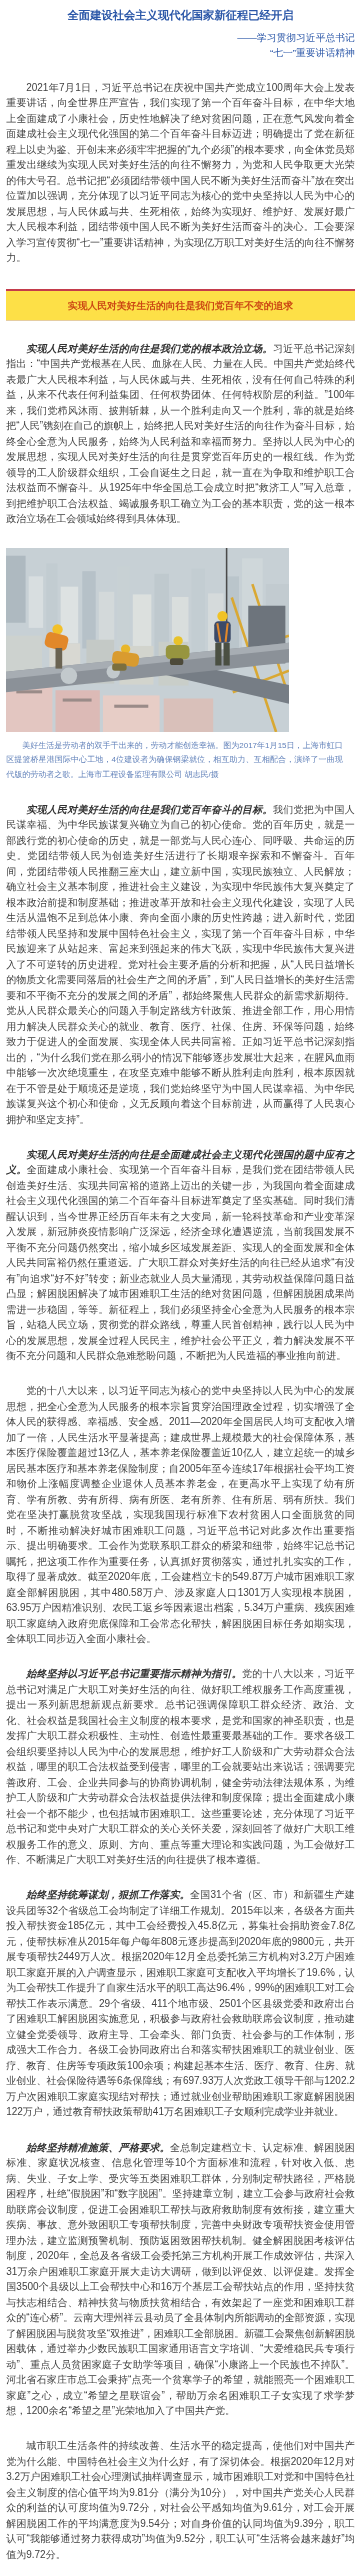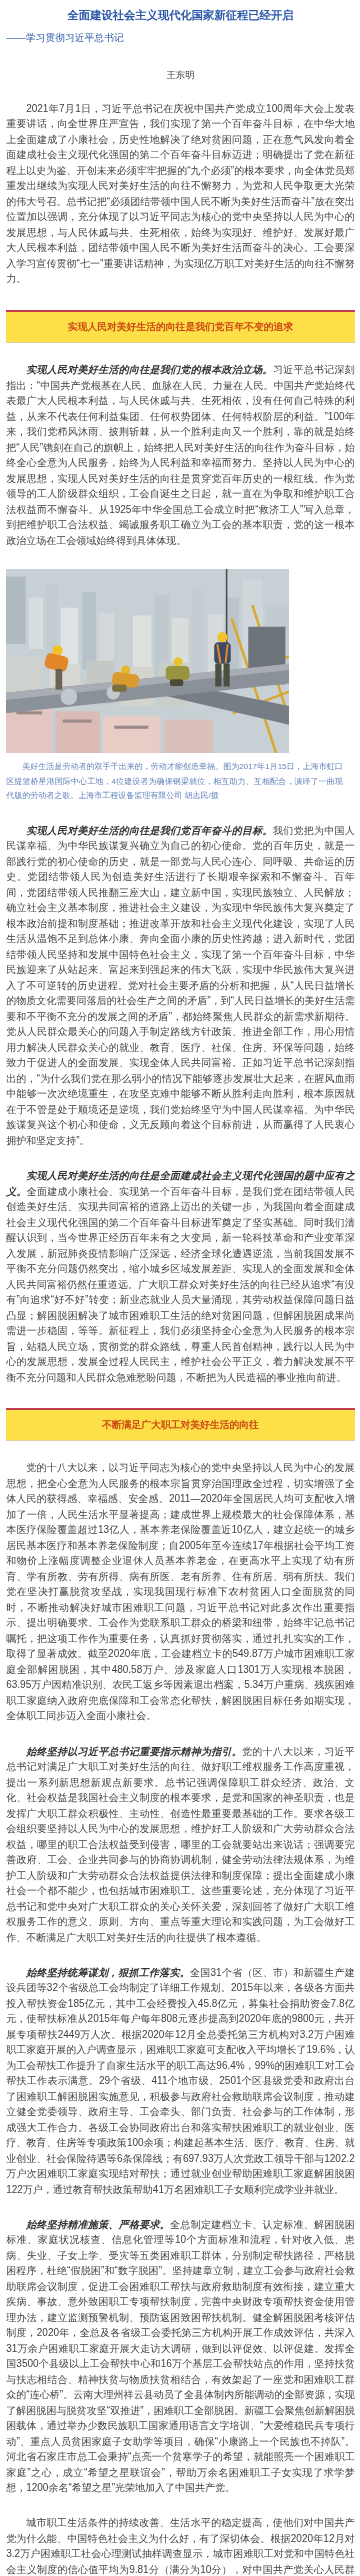--- a/index.html
+++ b/index.html
@@ -1,38 +1,38 @@
 <!DOCTYPE html>
 <html style="font-size:8.2px"><head>
 <meta charset="utf-8">
 <style>
   html,body{margin:0;padding:0;background:#ffffff;}
   body{width:361px;font-family:"Liberation Sans",sans-serif;}
   .page{padding:5.2px 0 14.4px;}
   .content{padding:0 6.2px;}
   .title{color:#2b57a8;font-size:11.3px;line-height:15.5px;font-weight:bold;text-align:center;margin:3.1px 10.3px 6.2px;}
-  .subtitle{color:#2b57a8;font-size:9.8px;line-height:15px;text-align:left;margin:0;font-weight:normal;}
+  .subtitle{color:#2b57a8;font-size:9.8px;line-height:15px;text-align:right;margin:0;font-weight:normal;}
   .author{color:#3a3a3a;font-size:9.3px;line-height:12.4px;text-align:center;margin:24px 0 0;}
   .para{color:#404040;font-size:10px;line-height:15.5px;text-align:justify;text-indent:2em;margin:19.6px 0 0;}
   .para strong{color:#333333;font-style:italic;}
   .section-head{margin:23px 0 0;border-top:2.6px solid #c43b4b;border-bottom:1px solid #e5cda2;background:#fde047;text-align:center;padding:8.2px 3.1px;}
   .section-head h2{margin:0;font-size:9.8px;line-height:13.4px;color:#cc4714;font-weight:bold;}
   .figure{margin:20.6px 0 0;}
   .figure svg{display:block;}
   .figcaption{color:#6282ba;font-size:8px;line-height:14.4px;text-align:justify;text-indent:2em;margin:7.2px 0 0;}
 </style>
 </head>
 <body>
 
 <div class="page">
   <div class="content">
 
     <h1 class="title">全面建设社会主义现代化国家新征程已经开启</h1>
     <p class="subtitle">——学习贯彻习近平总书记</p>
-    <p class="author">王东明</p>
+    <p class="subtitle">“七一”重要讲话精神</p>
 
     <p class="para">2021年7月1日，习近平总书记在庆祝中国共产党成立100周年大会上发表重要讲话，向全世界庄严宣告，我们实现了第一个百年奋斗目标，在中华大地上全面建成了小康社会，历史性地解决了绝对贫困问题，正在意气风发向着全面建成社会主义现代化强国的第二个百年奋斗目标迈进；明确提出了党在新征程上以史为鉴、开创未来必须牢牢把握的“九个必须”的根本要求，向全体党员郑重发出继续为实现人民对美好生活的向往不懈努力，为党和人民争取更大光荣的伟大号召。总书记把“必须团结带领中国人民不断为美好生活而奋斗”放在突出位置加以强调，充分体现了以习近平同志为核心的党中央坚持以人民为中心的发展思想，与人民休戚与共、生死相依，始终为实现好、维护好、发展好最广大人民根本利益，团结带领中国人民不断为美好生活而奋斗的决心。工会要深入学习宣传贯彻“七一”重要讲话精神，为实现亿万职工对美好生活的向往不懈努力。</p>
 
     <div class="section-head">
       <h2>实现人民对美好生活的向往是我们党百年不变的追求</h2>
     </div>
 
     <p class="para"><strong>实现人民对美好生活的向往是我们党的根本政治立场。</strong><span>习近平总书记深刻指出：“中国共产党根基在人民、血脉在人民、力量在人民。中国共产党始终代表最广大人民根本利益，与人民休戚与共、生死相依，没有任何自己特殊的利益，从来不代表任何利益集团、任何权势团体、任何特权阶层的利益。”100年来，我们党栉风沐雨、披荆斩棘，从一个胜利走向又一个胜利，靠的就是始终把“人民”镌刻在自己的旗帜上，始终把人民对美好生活的向往作为奋斗目标，始终全心全意为人民服务，始终为人民利益和幸福而努力。坚持以人民为中心的发展思想，实现人民对美好生活的向往是贯穿党百年历史的一根红线。作为党领导的工人阶级群众组织，工会自诞生之日起，就一直在为争取和维护职工合法权益而不懈奋斗。从1925年中华全国总工会成立时把“救济工人”写入总章，到把维护职工合法权益、竭诚服务职工确立为工会的基本职责，党的这一根本政治立场在工会领域始终得到具体体现。</span></p>
 
     <figure class="figure" style="margin-left:0;margin-right:12px;">
@@ -108,23 +108,20 @@
           <rect x="422" y="184" width="12" height="44" fill="#4a4f42"></rect>
         </g>
       </svg>
       <figcaption class="figcaption">美好生活是劳动者的双手干出来的，劳动才能创造幸福。图为2017年1月15日，上海市虹口区提篮桥星港国际中心工地，4位建设者为确保钢梁就位，相互助力、互相配合，演绎了一曲现代版的劳动者之歌。上海市工程设备监理有限公司 胡志民/摄</figcaption>
     </figure>
 
     <p class="para"><strong>实现人民对美好生活的向往是我们党百年奋斗的目标。</strong><span>我们党把为中国人民谋幸福、为中华民族谋复兴确立为自己的初心使命。党的百年历史，就是一部践行党的初心使命的历史，就是一部党与人民心连心、同呼吸、共命运的历史。党团结带领人民为创造美好生活进行了长期艰辛探索和不懈奋斗。百年间，党团结带领人民推翻三座大山，建立新中国，实现民族独立、人民解放；确立社会主义基本制度，推进社会主义建设，为实现中华民族伟大复兴奠定了根本政治前提和制度基础；推进改革开放和社会主义现代化建设，实现了人民生活从温饱不足到总体小康、奔向全面小康的历史性跨越；进入新时代，党团结带领人民坚持和发展中国特色社会主义，实现了第一个百年奋斗目标，中华民族迎来了从站起来、富起来到强起来的伟大飞跃，实现中华民族伟大复兴进入了不可逆转的历史进程。党对社会主要矛盾的分析和把握，从“人民日益增长的物质文化需要同落后的社会生产之间的矛盾”，到“人民日益增长的美好生活需要和不平衡不充分的发展之间的矛盾”，都始终聚焦人民群众的新需求新期待。党从人民群众最关心的问题入手制定路线方针政策、推进全部工作，用心用情用力解决人民群众关心的就业、教育、医疗、社保、住房、环保等问题，始终致力于促进人的全面发展、实现全体人民共同富裕。正如习近平总书记深刻指出的，“为什么我们党在那么弱小的情况下能够逐步发展壮大起来，在腥风血雨中能够一次次绝境重生，在攻坚克难中能够不断从胜利走向胜利，根本原因就在于不管是处于顺境还是逆境，我们党始终坚守为中国人民谋幸福、为中华民族谋复兴这个初心和使命，义无反顾向着这个目标前进，从而赢得了人民衷心拥护和坚定支持”。</span></p>
 
     <p class="para"><strong>实现人民对美好生活的向往是全面建成社会主义现代化强国的题中应有之义。</strong><span>全面建成小康社会、实现第一个百年奋斗目标，是我们党在团结带领人民创造美好生活、实现共同富裕的道路上迈出的关键一步，为我国向着全面建成社会主义现代化强国的第二个百年奋斗目标进军奠定了坚实基础。同时我们清醒认识到，当今世界正经历百年未有之大变局，新一轮科技革命和产业变革深入发展，新冠肺炎疫情影响广泛深远，经济全球化遭遇逆流，当前我国发展不平衡不充分问题仍然突出，缩小城乡区域发展差距、实现人的全面发展和全体人民共同富裕仍然任重道远。广大职工群众对美好生活的向往已经从追求“有没有”向追求“好不好”转变；新业态就业人员大量涌现，其劳动权益保障问题日益凸显；解困脱困解决了城市困难职工生活的绝对贫困问题，但解困脱困成果尚需进一步稳固，等等。新征程上，我们必须坚持全心全意为人民服务的根本宗旨，站稳人民立场，贯彻党的群众路线，尊重人民首创精神，践行以人民为中心的发展思想，发展全过程人民民主，维护社会公平正义，着力解决发展不平衡不充分问题和人民群众急难愁盼问题，不断把为人民造福的事业推向前进。</span></p>
 
-    <div class="section-head">
-      <h2>不断满足广大职工对美好生活的向往</h2>
-    </div>
 
     <p class="para"><span>党的十八大以来，以习近平同志为核心的党中央坚持以人民为中心的发展思想，把全心全意为人民服务的根本宗旨贯穿治国理政全过程，切实增强了全体人民的获得感、幸福感、安全感。2011—2020年全国居民人均可支配收入增加了一倍，人民生活水平显著提高；建成世界上规模最大的社会保障体系，基本医疗保险覆盖超过13亿人，基本养老保险覆盖近10亿人，建立起统一的城乡居民基本医疗和基本养老保险制度；自2005年至今连续17年根据社会平均工资和物价上涨幅度调整企业退休人员基本养老金，在更高水平上实现了幼有所育、学有所教、劳有所得、病有所医、老有所养、住有所居、弱有所扶。我们党在坚决打赢脱贫攻坚战，实现我国现行标准下农村贫困人口全面脱贫的同时，不断推动解决好城市困难职工问题，习近平总书记对此多次作出重要指示、提出明确要求。工会作为党联系职工群众的桥梁和纽带，始终牢记总书记嘱托，把这项工作作为重要任务，认真抓好贯彻落实，通过扎扎实实的工作，取得了显著成效。截至2020年底，工会建档立卡的549.87万户城市困难职工家庭全部解困脱困，其中480.58万户、涉及家庭人口1301万人实现根本脱困，63.95万户因精准识别、农民工返乡等因素退出档案，5.34万户重病、残疾困难职工家庭纳入政府兜底保障和工会常态化帮扶，解困脱困目标任务如期实现，全体职工同步迈入全面小康社会。</span></p>
 
     <p class="para"><strong>始终坚持以习近平总书记重要指示精神为指引。</strong><span>党的十八大以来，习近平总书记对满足广大职工对美好生活的向往、做好职工维权服务工作高度重视，提出一系列新思想新观点新要求。总书记强调保障职工群众经济、政治、文化、社会权益是我国社会主义制度的根本要求，是党和国家的神圣职责，也是发挥广大职工群众积极性、主动性、创造性最重要最基础的工作。要求各级工会组织要坚持以人民为中心的发展思想，维护好工人阶级和广大劳动群众合法权益，哪里的职工合法权益受到侵害，哪里的工会就要站出来说话；强调要完善政府、工会、企业共同参与的协商协调机制，健全劳动法律法规体系，为维护工人阶级和广大劳动群众合法权益提供法律和制度保障；提出全面建成小康社会一个都不能少，也包括城市困难职工。这些重要论述，充分体现了习近平总书记和党中央对广大职工群众的关心关怀关爱，深刻回答了做好广大职工维权服务工作的意义、原则、方向、重点等重大理论和实践问题，为工会做好工作、不断满足广大职工对美好生活的向往提供了根本遵循。</span></p>
 
     <p class="para"><strong>始终坚持统筹谋划，狠抓工作落实。</strong><span>全国31个省（区、市）和新疆生产建设兵团等32个省级总工会均制定了详细工作规划。2015年以来，各级各方面共投入帮扶资金185亿元，其中工会经费投入45.8亿元，募集社会捐助资金7.8亿元，使帮扶标准从2015年每户每年808元逐步提高到2020年底的9800元，共开展专项帮扶2449万人次。根据2020年12月全总委托第三方机构对3.2万户困难职工家庭开展的入户调查显示，困难职工家庭可支配收入平均增长了19.6%，认为工会帮扶工作提升了自家生活水平的职工高达96.4%，99%的困难职工对工会帮扶工作表示满意。29个省级、411个地市级、2501个区县级党委和政府出台了困难职工解困脱困实施意见，积极参与政府社会救助联席会议制度，推动建立健全党委领导、政府主导、工会牵头、部门负责、社会参与的工作体制，形成强大工作合力。各级工会协同政府出台和落实帮扶困难职工的就业创业、医疗、教育、住房等专项政策100余项；构建起基本生活、医疗、教育、住房、就业创业、社会保险待遇等6条保障线；有697.93万人次党政工领导干部与1202.2万户次困难职工家庭实现结对帮扶；通过就业创业帮助困难职工家庭解困脱困122万户，通过教育帮扶政策帮助41万名困难职工子女顺利完成学业并就业。</span></p>
 
     <p class="para"><strong>始终坚持精准施策、严格要求。</strong><span>全总制定建档立卡、认定标准、解困脱困标准、家庭状况核查、信息化管理等10个方面标准和流程，针对收入低、患病、失业、子女上学、受灾等五类困难职工群体，分别制定帮扶路径，严格脱困程序，杜绝“假脱困”和“数字脱困”。坚持建章立制，建立工会参与政府社会救助联席会议制度，促进工会困难职工帮扶与政府救助制度有效衔接，建立重大疾病、事故、意外致困职工专项帮扶制度，完善中央财政专项帮扶资金使用管理办法，建立监测预警机制、预防返困致困帮扶机制。健全解困脱困考核评估制度，2020年，全总及各省级工会委托第三方机构开展工作成效评估，共深入31万余户困难职工家庭开展大走访大调研，做到以评促效、以评促建。发挥全国3500个县级以上工会帮扶中心和16万个基层工会帮扶站点的作用，坚持扶贫与扶志相结合、精神扶贫与物质扶贫相结合，有效架起了一座党和困难职工群众的“连心桥”。云南大理州祥云县动员了全县体制内所能调动的全部资源，实现了解困脱困与脱贫攻坚“双推进”，困难职工全部脱困。新疆工会聚焦创新解困脱困载体，通过举办少数民族职工国家通用语言文字培训、“大爱维稳民兵专项行动”、重点人员贫困家庭子女助学等项目，确保“小康路上一个民族也不掉队”。河北省石家庄市总工会秉持“点亮一个贫寒学子的希望，就能照亮一个困难职工家庭”之心，成立“希望之星联谊会”，帮助万余名困难职工子女实现了求学梦想，1200余名“希望之星”光荣地加入了中国共产党。</span></p>
 
     <p class="para"><span>城市职工生活条件的持续改善、生活水平的稳定提高，使他们对中国共产党为什么能、中国特色社会主义为什么好，有了深切体会。根据2020年12月对3.2万户困难职工社会心理测试抽样调查显示，城市困难职工对党和中国特色社会主义制度的信心值平均为9.81分（满分为10分），对中国共产党关心人民群众的利益的认可度均值为9.72分，对社会公平感知均值为9.61分，对工会开展解困脱困工作的平均满意度为9.54分；对自身价值的认同均值为9.39分，职工认可“我能够通过努力获得成功”均值为9.52分，职工认可“生活将会越来越好”均值为9.72分。</span></p>

